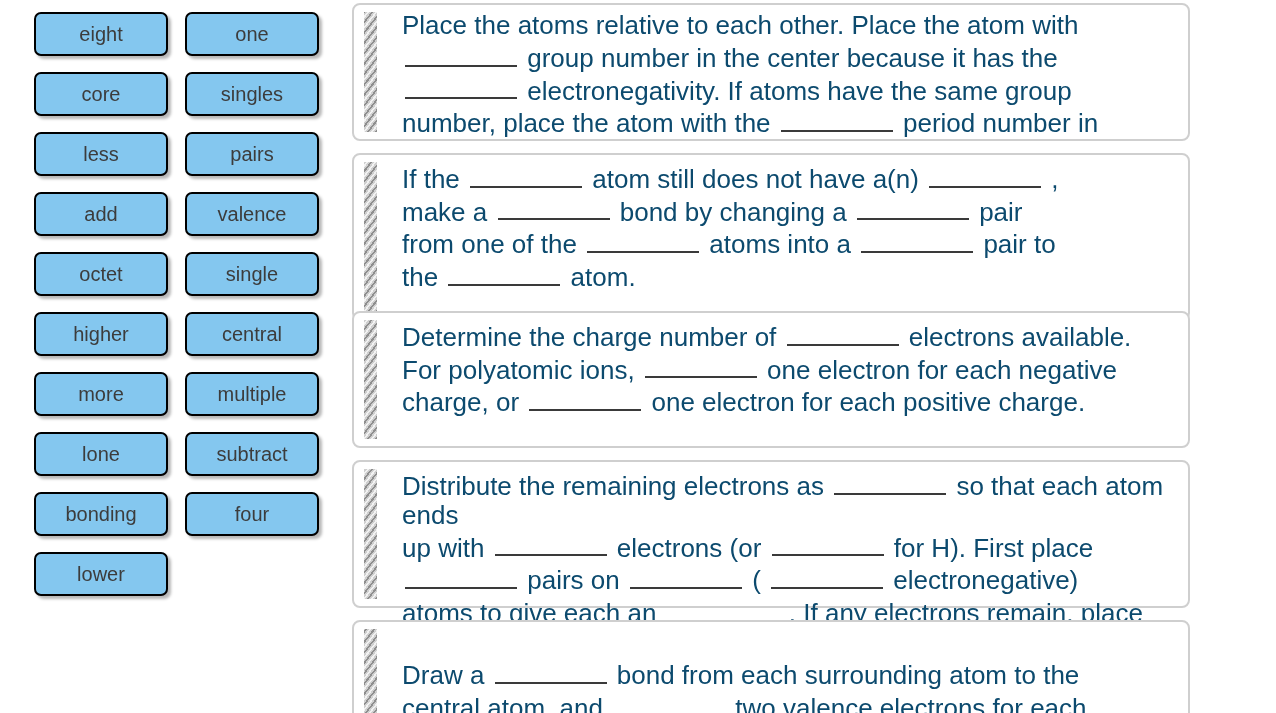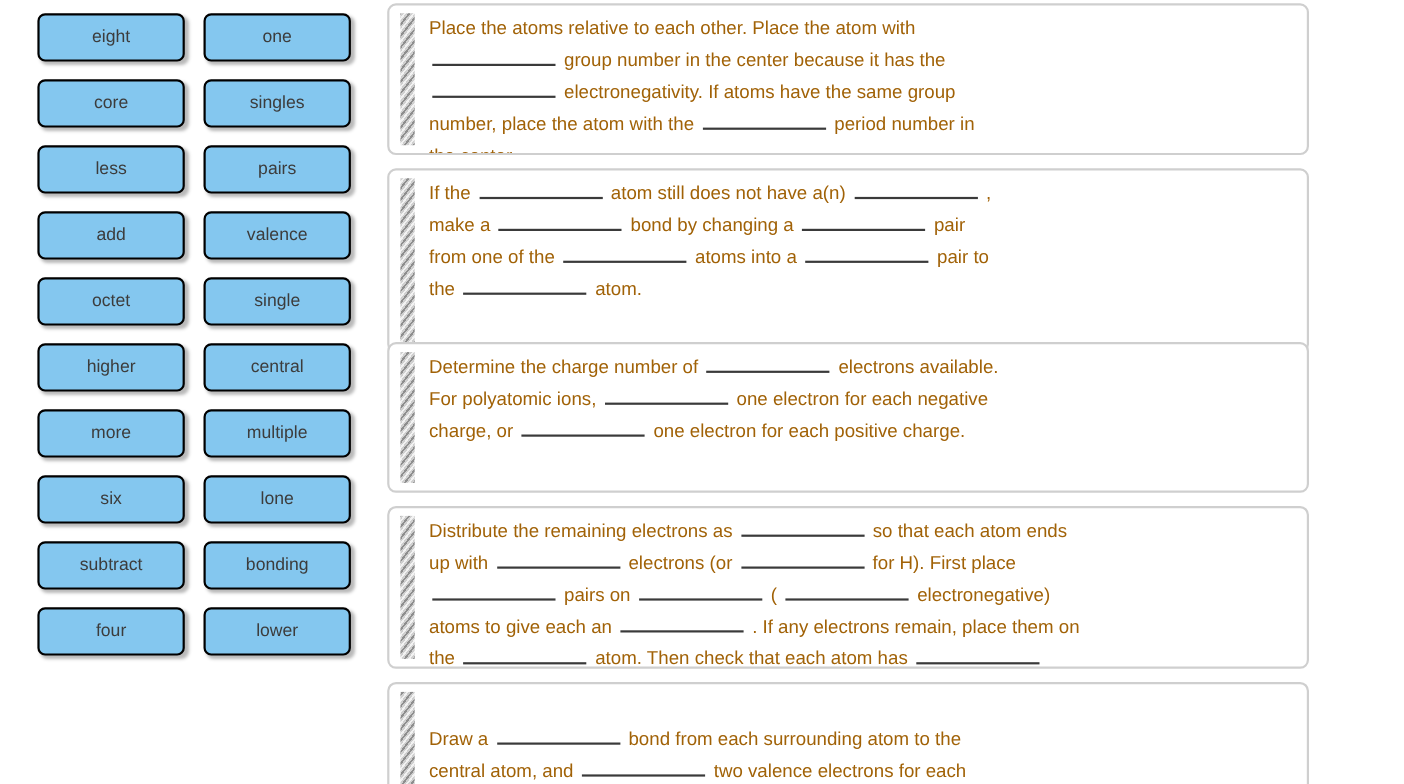--- a/index.html
+++ b/index.html
@@ -39,21 +39,21 @@
   }
 
   .word-chip {
     box-sizing: border-box;
     height: 44px;
     background: #84c7ef;
     border: 2px solid #000000;
     border-radius: 7px;
     box-shadow: 3px 3px 3px rgba(0, 0, 0, 0.28);
     color: #3c3c3c;
-    font-size: 16px;
+    font-size: 20px;
     line-height: 40px;
     text-align: center;
     white-space: nowrap;
     overflow: visible;
     cursor: pointer;
     user-select: none;
     font-family: "Liberation Sans", sans-serif;
   }
 
   
@@ -91,23 +91,23 @@
         #8e8e8e 0px, #8e8e8e 1.6px,
         #cfcfcf 1.6px, #cfcfcf 3.2px,
         #f2f2f2 3.2px, #f2f2f2 4.8px,
         #cfcfcf 4.8px, #cfcfcf 6.4px
       );
     cursor: grab;
   }
 
   .step-text {
     margin: 0;
-    padding: 6px 14px 6px 36px;
-    color: #a16207;
-    font-size: 17px;
+    padding: 6px 14px 6px 48px;
+    color: #0c4a6e;
+    font-size: 26px;
     line-height: 29px;
     font-family: "Liberation Sans", sans-serif;
     white-space: pre-wrap;
   }
 
   .blank {
     display: inline-block;
     width: 112px;
     border-bottom: 2px solid #3a3a3a;
     vertical-align: baseline;
@@ -130,21 +130,20 @@
         <div class="word-chip">less</div>
         <div class="word-chip">pairs</div>
         <div class="word-chip">add</div>
         <div class="word-chip">valence</div>
         <div class="word-chip">octet</div>
         <div class="word-chip">single</div>
         <div class="word-chip">higher</div>
         <div class="word-chip">central</div>
         <div class="word-chip">more</div>
         <div class="word-chip">multiple</div>
-        <div class="word-chip">six</div>
         <div class="word-chip">lone</div>
         <div class="word-chip">subtract</div>
         <div class="word-chip">bonding</div>
         <div class="word-chip">four</div>
         <div class="word-chip">lower</div>
       </div>
   </div>
 
   <div id="steps">
       <div class="step-card" style="top: 3px; height: 138px;">

